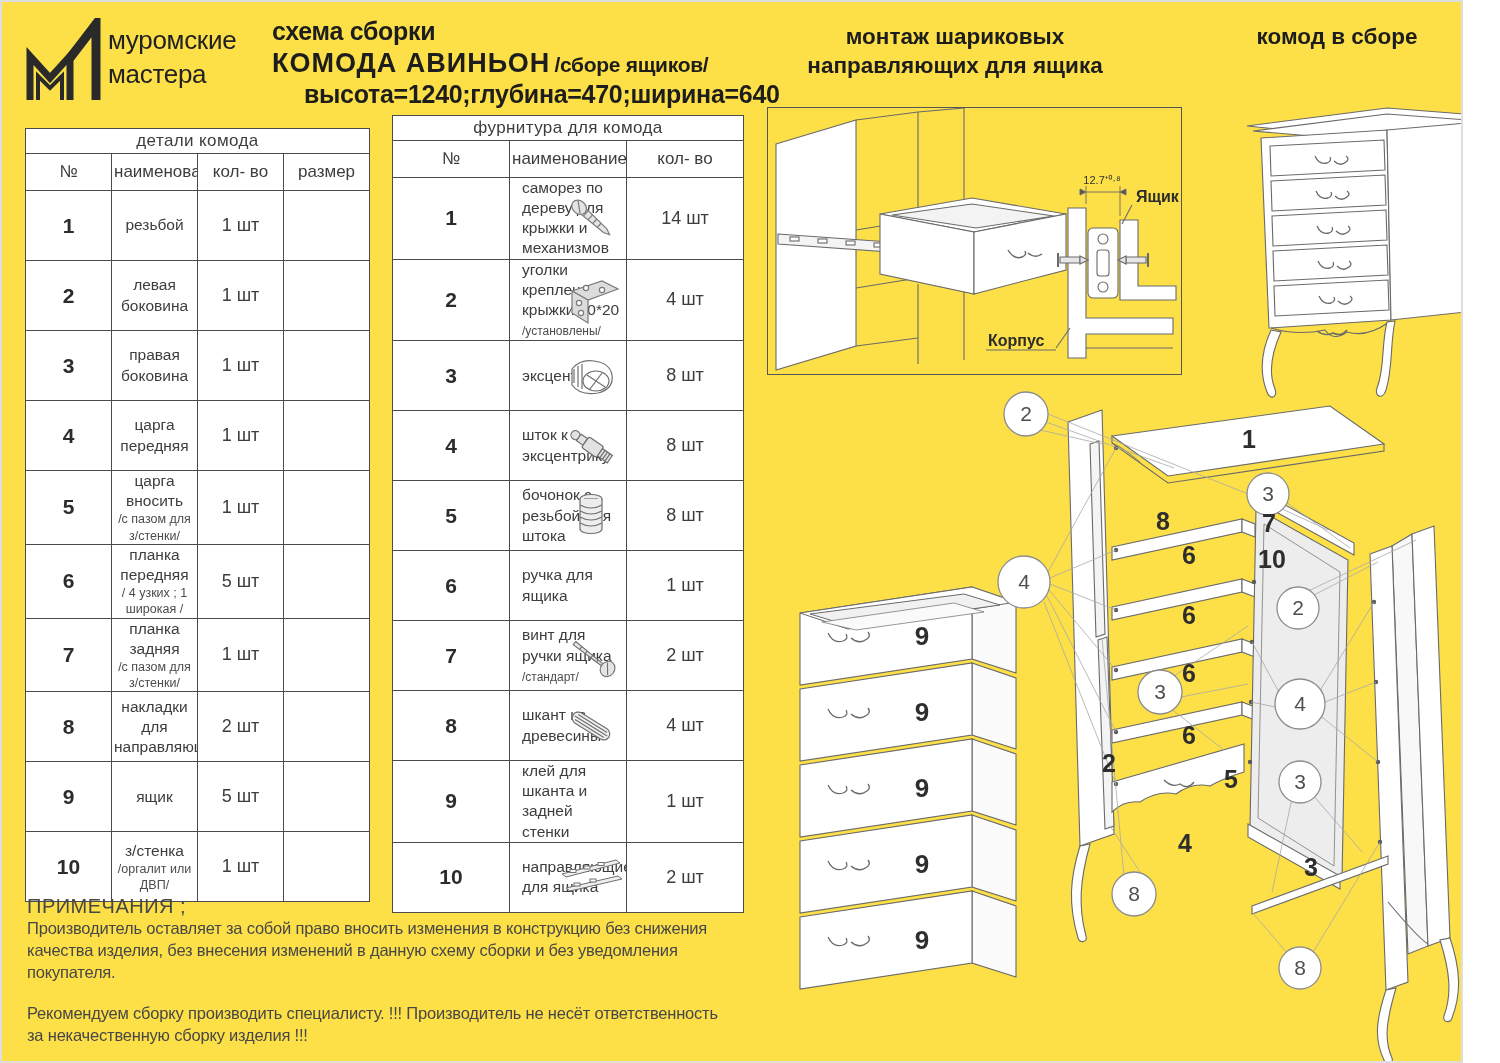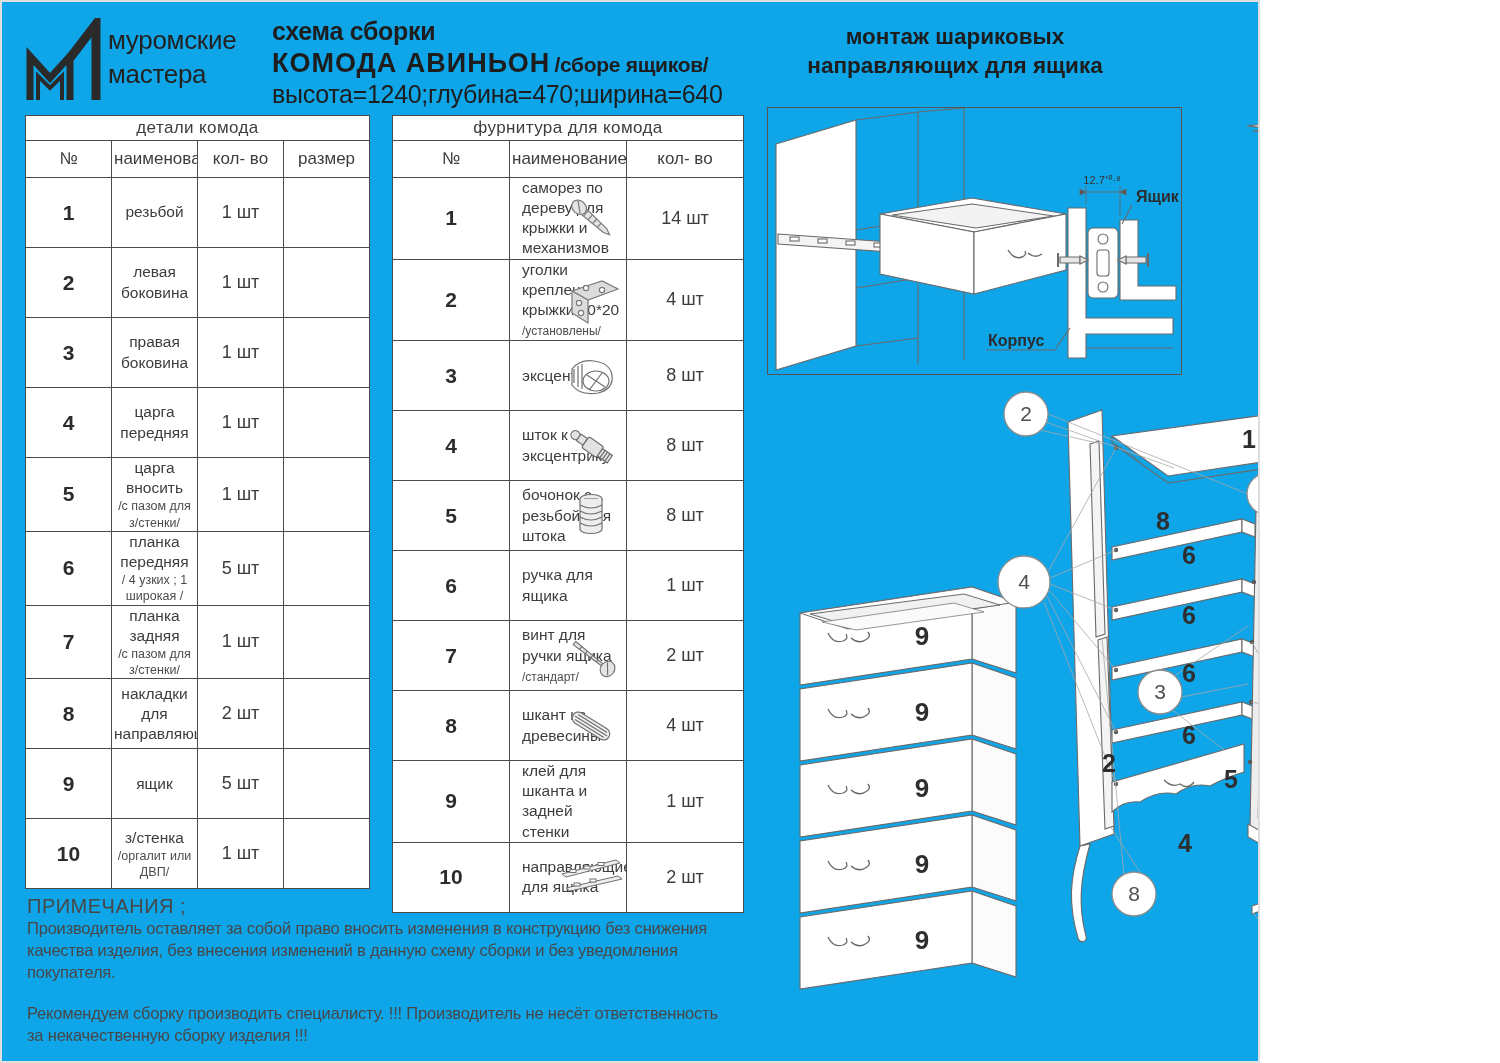--- a/index.html
+++ b/index.html
@@ -1,24 +1,24 @@
 <!DOCTYPE html>
 <html><head>
 <meta charset="utf-8">
 <style>
   html,body{margin:0;padding:0;background:#fff;}
-  .page{position:relative;width:1260px;height:1063px;background:#0ea5e9;border:2px solid #dedede;
+  .page{position:relative;width:1463px;height:1063px;background:#fde047;border:2px solid #dedede;
         box-sizing:border-box;font-family:"Liberation Sans",sans-serif;color:#3b3b3b;overflow:hidden;}
   .abs{position:absolute;}
   .hdr-brand{left:106px;top:22px;font-size:26px;line-height:1.3;color:#222;letter-spacing:-.3px;}
   .hdr-title{left:270px;top:14px;color:#1d1d1d;letter-spacing:-.3px;line-height:1.22;}
   .hdr-title .l1{font-size:25px;font-weight:700;}
   .hdr-title .l2a{font-size:27px;font-weight:700;letter-spacing:1px;margin-top:36px;}
   .hdr-title .l2b{font-size:21px;font-weight:600;}
-  .hdr-title .l3{font-size:25px;font-weight:400;}
+  .hdr-title .l3{font-size:25px;font-weight:700;margin-left:32px;}
   .hdr-right1{left:768px;top:20px;width:370px;text-align:center;font-size:22.5px;font-weight:700;color:#1d1d1d;line-height:1.3;}
   .hdr-right2{left:1205px;top:22px;width:260px;text-align:center;font-size:22.5px;font-weight:700;color:#1d1d1d;}
   table.t{border-collapse:collapse;position:absolute;table-layout:fixed;background:#fff;}
   .t td,.t th{border:1.6px solid #4b4b4b;padding:0 2px;vertical-align:middle;text-align:center;
               font-weight:400;color:#3d3d3d;overflow:hidden;}
   .t .ttl{font-size:17px;height:24px;letter-spacing:.4px;font-weight:400;}
   .t .hd{font-size:17px;height:36px;font-weight:400;}
   .t td.num{font-size:21px;font-weight:700;color:#2c2c2c;}
   .t td.nm{font-size:15.5px;line-height:1.3;}
   .t td.nm .sub{font-size:12.5px;color:#4c4c4c;display:block;}
@@ -55,21 +55,21 @@
     <div><span class="l2a">КОМОДА  АВИНЬОН</span>
       <span class="l2b">/сборе ящиков/</span></div>
     <div class="l3">высота=1240;глубина=470;ширина=640</div>
   </div>
   <div class="abs hdr-right1">
     <div>монтаж шариковых</div>
     <div>направляющих для ящика</div>
   </div>
   <div class="abs hdr-right2">комод в сборе</div>
 
-  <table class="t" style="left:23px;top:113px;width:345px">
+  <table class="t" style="left:23px;top:126px;width:345px">
     <tbody>
         <tr>
           <td class="ttl" colspan="4">детали комода</td>
         </tr>
     <tr>
       <th class="hd" style="width:47px">№</th>
       <th class="hd" style="width:137px">наименование</th>
       <th class="hd" style="width:72px">кол- во</th>
       <th class="hd" style="width:89px">размер</th>
     </tr>

